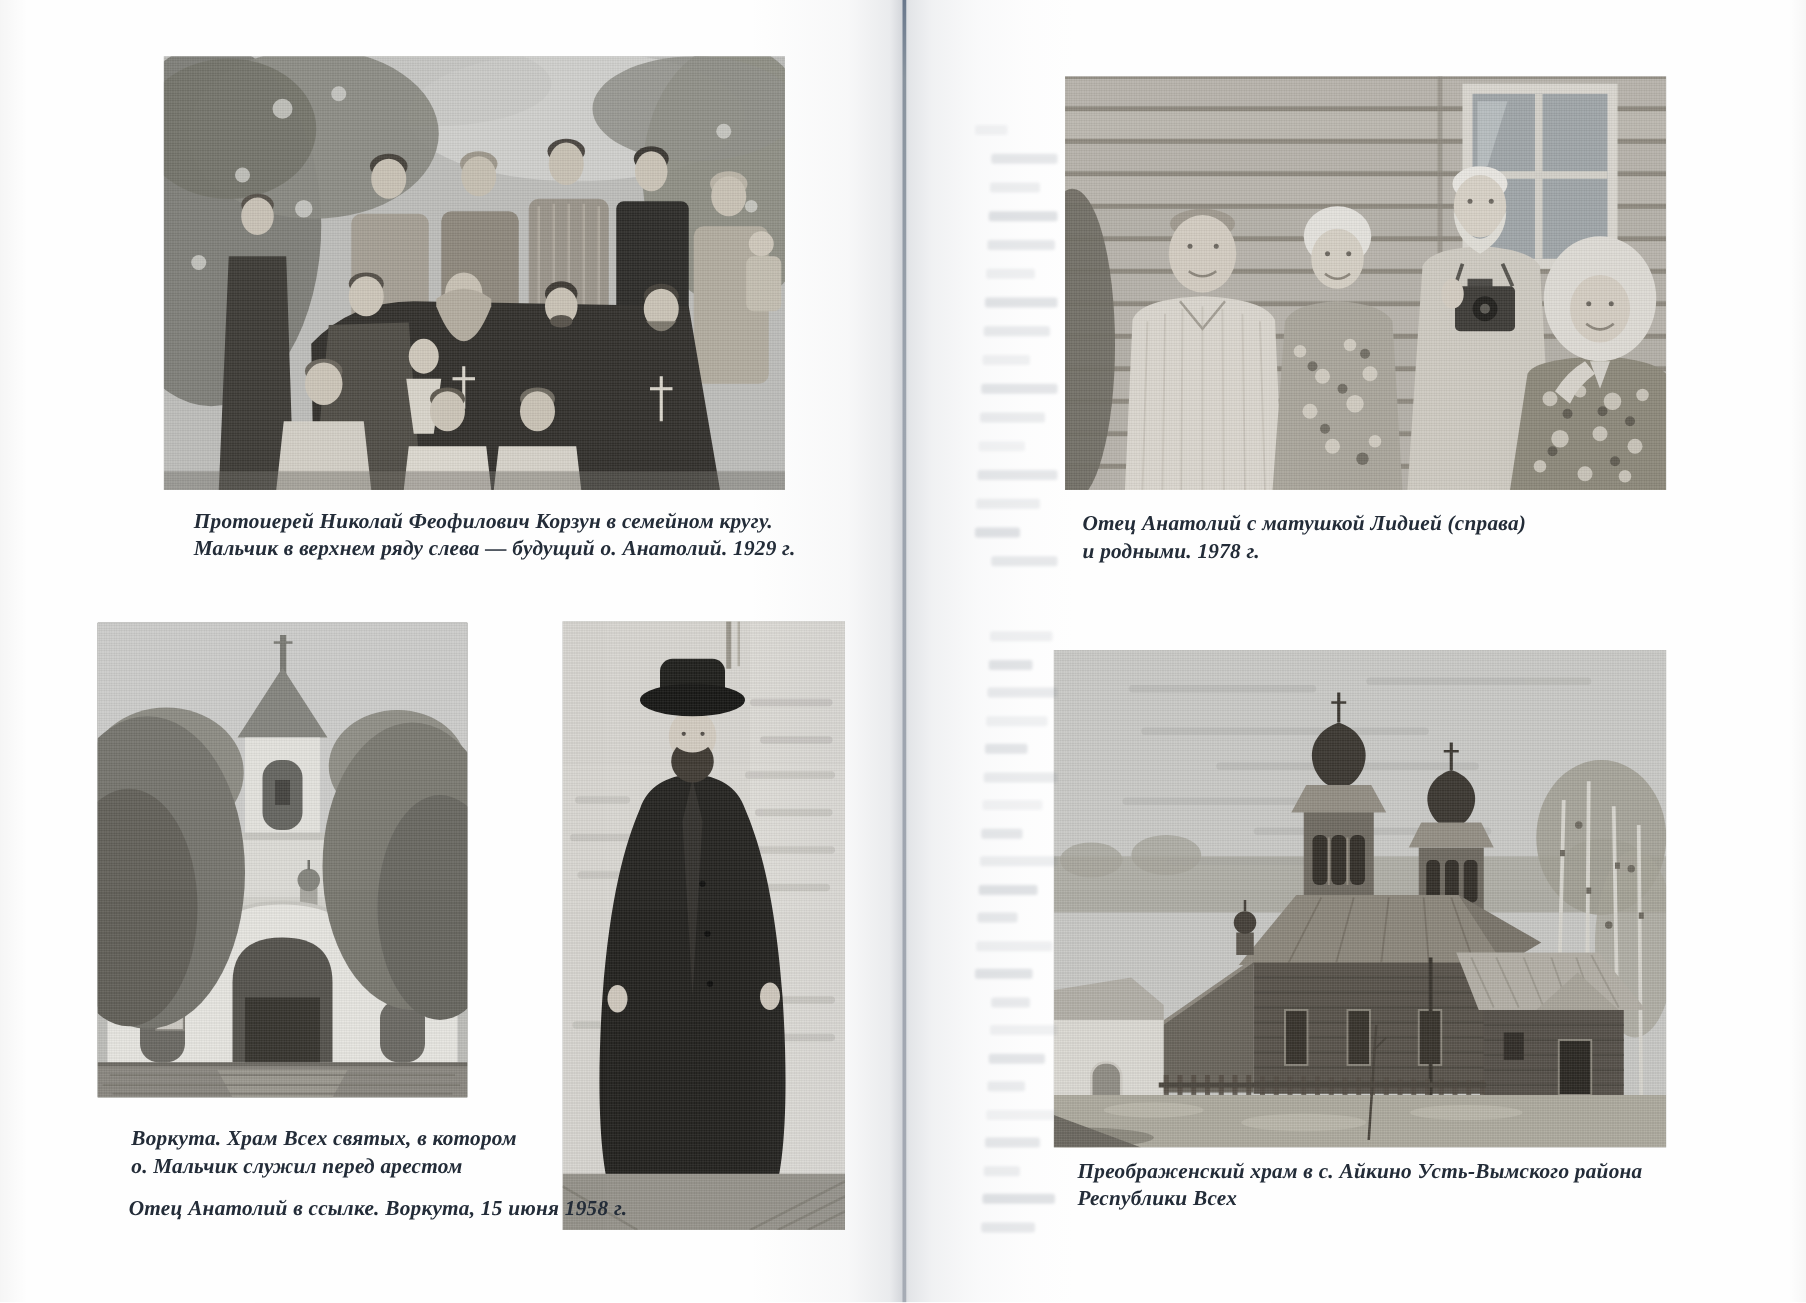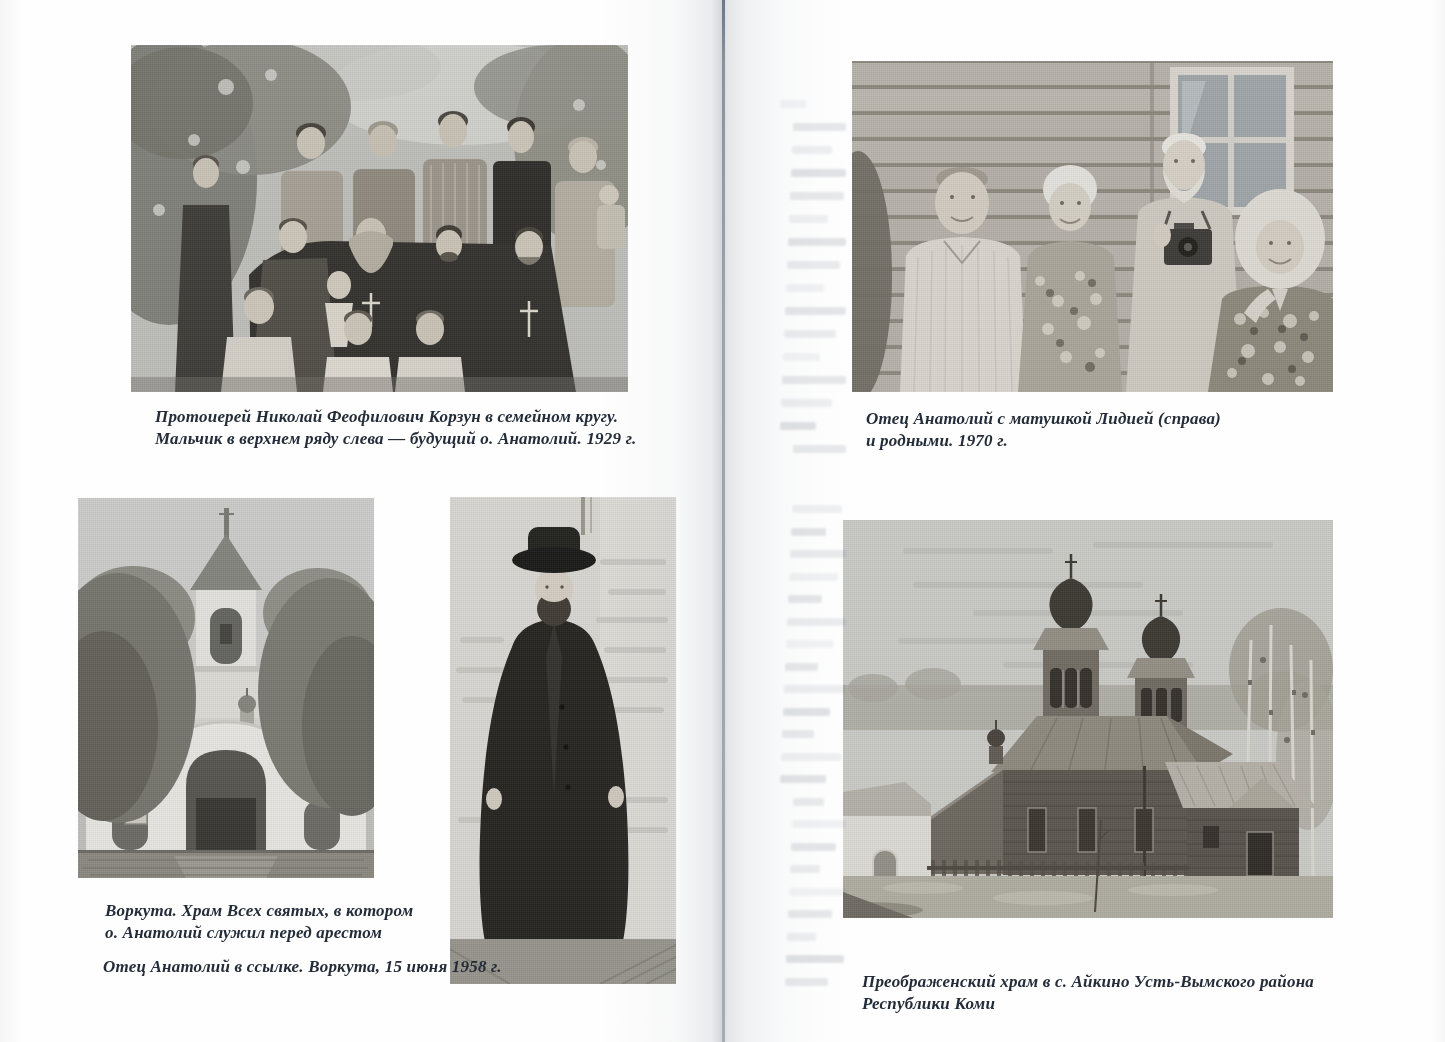--- a/index.html
+++ b/index.html
@@ -41,21 +41,21 @@
   #photo-vorkuta{left:450px;top:497px;width:226px;height:487px;}
   #photo-aikino{left:843px;top:520px;width:490px;height:398px;}
   
   .caption{position:absolute;font-style:italic;font-weight:700;font-size:17px;line-height:22px;
     color:#232c38;letter-spacing:.2px;white-space:nowrap;}
   .caption span{display:block;}
   #cap-family-1929{left:155px;top:406px;}
   #cap-family-1978{left:866px;top:408px;}
   #cap-toropets{left:105px;top:900px;}
   #cap-vorkuta{left:103px;top:956px;font-style:italic;}
-  #cap-aikino{left:862px;top:926px;margin-top:45px;}
+  #cap-aikino{left:862px;top:926px;}
   
   .ghost-line{position:absolute;height:8px;background:#5c6775;border-radius:2px;filter:blur(1.3px);}
 </style>
 </head>
 <body>
 
 <div class="scan">
 
   <div class="page page-left"></div>
   <div class="page page-right"></div>
@@ -192,21 +192,21 @@
       <polygon points="108,380 188,380 200,358 96,358" fill="#9b988f"></polygon>
       <g stroke="#79766e" stroke-width="1.5" opacity="0.8">
         <line x1="10" y1="362" x2="286" y2="362"></line>
           <line x1="4" y1="370" x2="290" y2="370"></line>
           <line x1="12" y1="377" x2="284" y2="377"></line>
       </g>
     </svg>
   </figure>
   <div class="caption" id="cap-toropets">
     <span>Воркута. Храм Всех святых, в котором</span>
-    <span>о. Анатолий служил перед арестом</span>
+    <span>о. Мальчик служил перед арестом</span>
   </div>
 
   <figure class="photo" id="photo-vorkuta" style="margin:0">
     <svg viewBox="0 0 226 487" preserveAspectRatio="none">
       <rect width="226" height="487" fill="#d8d6d1"></rect>
       <rect x="150" y="0" width="76" height="487" fill="#dedcd7" opacity="0.8"></rect>
 
       <g fill="#c0beb8" opacity="0.65">
         <rect x="150" y="62" width="66" height="6" rx="3"></rect>
           <rect x="158" y="92" width="58" height="6" rx="3"></rect>
@@ -362,21 +362,21 @@
       <ellipse cx="428" cy="186" rx="24" ry="27" fill="#d3ccc1"></ellipse>
       <polygon points="420,228 436,228 428,250" fill="#d3d0c9"></polygon>
       <circle cx="419" cy="182" r="2" fill="#6b665e"></circle>
         <circle cx="437" cy="182" r="2" fill="#6b665e"></circle>
       <path d="M417,198 Q428,207 439,198" fill="none" stroke="#8b857a" stroke-width="2"></path>
       <path d="M392,252 Q402,236 416,228 L424,238 Q410,248 404,262 Z" fill="#d6d2ca"></path>
     </svg>
   </figure>
   <div class="caption" id="cap-family-1978">
     <span>Отец Анатолий с матушкой Лидией (справа)</span>
-    <span>и родными. 1970 г.</span>
+    <span>и родными. 1978 г.</span>
   </div>
 
   <figure class="photo" id="photo-aikino" style="margin:0">
     <svg viewBox="0 0 490 398" preserveAspectRatio="none">
       <rect width="490" height="398" fill="#c9c9c6"></rect>
 
       <g fill="#b9b9b6" opacity="0.75">
         <rect x="60" y="28" width="150" height="6" rx="3"></rect>
           <rect x="250" y="22" width="180" height="6" rx="3"></rect>
         <rect x="70" y="62" width="230" height="6" rx="3"></rect>
@@ -531,21 +531,21 @@
           <ellipse cx="330" cy="370" rx="45" ry="6"></ellipse>
       </g>
       <ellipse cx="20" cy="390" rx="60" ry="8" fill="#8e8b80"></ellipse>
       <polygon points="0,398 0,372 70,398" fill="#6d6961"></polygon>
       <line x1="258" y1="300" x2="252" y2="392" stroke="#4a453d" stroke-width="2"></line>
       <line x1="256" y1="320" x2="266" y2="310" stroke="#4a453d" stroke-width="1.5"></line>
     </svg>
   </figure>
   <div class="caption" id="cap-aikino">
     <span>Преображенский храм в с. Айкино Усть-Вымского района</span>
-    <span>Республики Коми</span>
+    <span>Республики Всех</span>
   </div>
 
   <div class="gutter"></div>
   <div class="gutter-line"></div>
   <div class="edge-shade-left"></div>
   <div class="edge-shade-right"></div>
 
   <div id="ghost-col" style="position:absolute;inset:0;pointer-events:none;">
       <div class="ghost-line" style="top: 100px; left: 780px; width: 26px; opacity: 0.07;"></div>
       <div class="ghost-line" style="top: 123px; left: 793px; width: 53px; opacity: 0.147;"></div>

